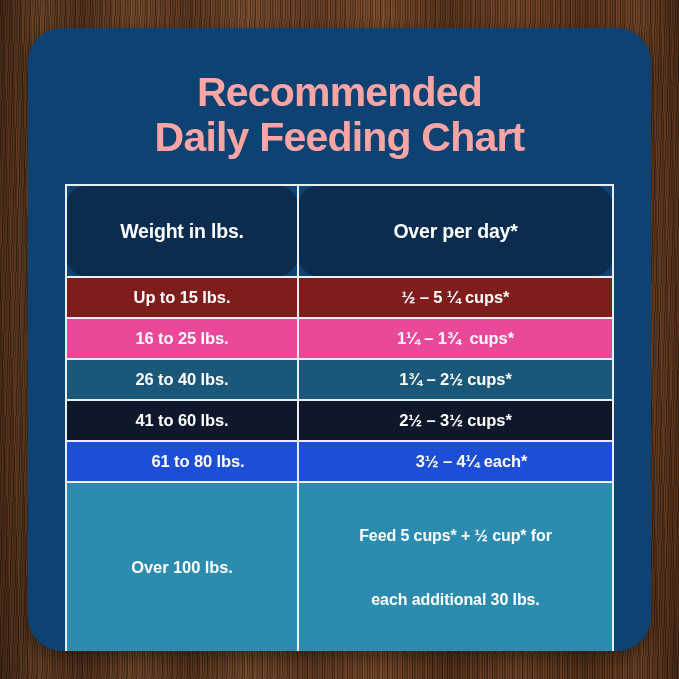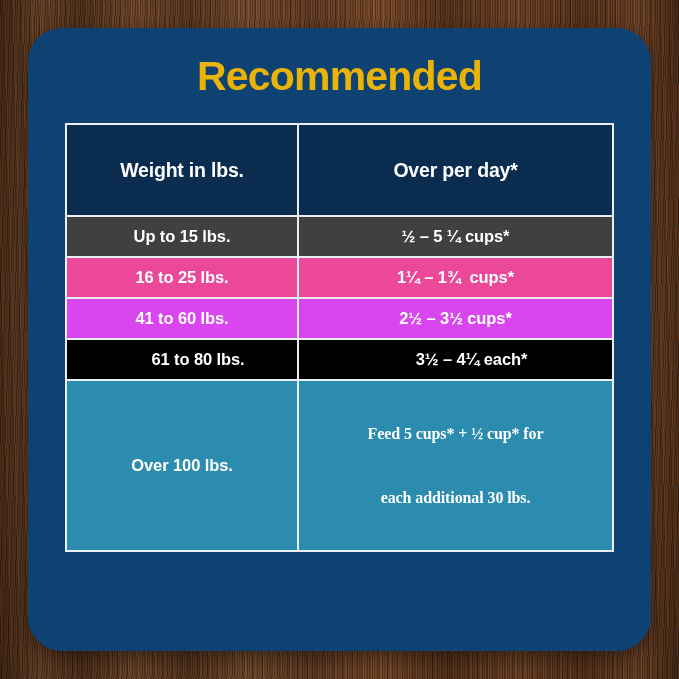--- a/index.html
+++ b/index.html
@@ -55,22 +55,22 @@
     background: #0d4272;
     border-radius: 34px;
     box-shadow: 0 6px 18px rgba(0,0,0,0.42);
     padding: 0;
     overflow: hidden;
   }
 
   
   .card-title {
     margin: 0;
-    padding-top: 26px;
-    color: #eab308;
+    padding-top: 42px;
+    color: #fca5a5;
     text-align: center;
     font-size: 41px;
     line-height: 1.10;
     font-weight: 800;
     letter-spacing: -0.8px;
   }
   .card-title .title-line {
     display: block;
   }
 
@@ -92,52 +92,54 @@
     text-align: center;
     vertical-align: middle;
     padding: 0 6px;
   }
   #feeding-table thead th {
     height: 90px;
     font-size: 19.5px;
     font-weight: 800;
     letter-spacing: -0.2px;
     background: #0a2c4f;
+    border-radius: 22px;
   }
   #feeding-table tbody td {
     height: 39px;
     font-size: 16.5px;
     font-weight: 600;
     letter-spacing: -0.1px;
     white-space: pre;
   }
-  #feeding-table tbody tr.r0 td { background: #404040; margin-left: 24px; }
+  #feeding-table tbody tr.r0 td { background: #7f1d1d; margin-left: 24px; }
   #feeding-table tbody tr.r1 td { background: #ec4899; }
   #feeding-table tbody tr.r2 td { background: #1a5779; }
-  #feeding-table tbody tr.r3 td { background: #d946ef; }
-  #feeding-table tbody tr.r4 td { background: #000000; padding-left: 38px; }
+  #feeding-table tbody tr.r3 td { background: #0f172a; }
+  #feeding-table tbody tr.r4 td { background: #1d4ed8; padding-left: 38px; }
   #feeding-table tbody tr.r5 td { background: #2781a2; }
   #feeding-table tbody tr.r6 td { background: #2b8cb0; height: 56px; }
 
   #feeding-table tbody tr.r6 td.cups-multiline {
     line-height: 1.32;
     font-size: 16px;
   }
-  .cups-line { display: block; font-family: Liberation Serif, serif; }
+  .cups-line { display: block; }
 </style>
 </head>
 <body>
 
 <div id="wood-backdrop"></div>
 <div id="wood-vignette"></div>
 
 <div id="feeding-card">
 
   <h1 class="card-title">
     <span class="title-line">Recommended</span>
+    <span class="title-line">Daily Feeding Chart</span>
   </h1>
 
   <table id="feeding-table">
     <colgroup>
       <col class="col-weight">
       <col class="col-cups">
     </colgroup>
     <thead>
       <tr>
         <th>Weight in lbs.</th>
@@ -146,20 +148,24 @@
     </thead>
     <tbody>
       <tr class="r0">
         <td>Up to 15 lbs.</td>
         <td>½ – 5 ¼ cups*</td>
       </tr>
       <tr class="r1">
         <td>16 to 25 lbs.</td>
         <td>1¼ – 1¾  cups*</td>
       </tr>
+      <tr class="r2">
+        <td>26 to 40 lbs.</td>
+        <td>1¾ – 2½ cups*</td>
+      </tr>
       <tr class="r3">
         <td>41 to 60 lbs.</td>
         <td>2½ – 3½ cups*</td>
       </tr>
       <tr class="r4">
         <td>61 to 80 lbs.</td>
         <td>3½ – 4¼ each*</td>
       </tr>
       <tr class="r6">
         <td>Over 100 lbs.</td>

